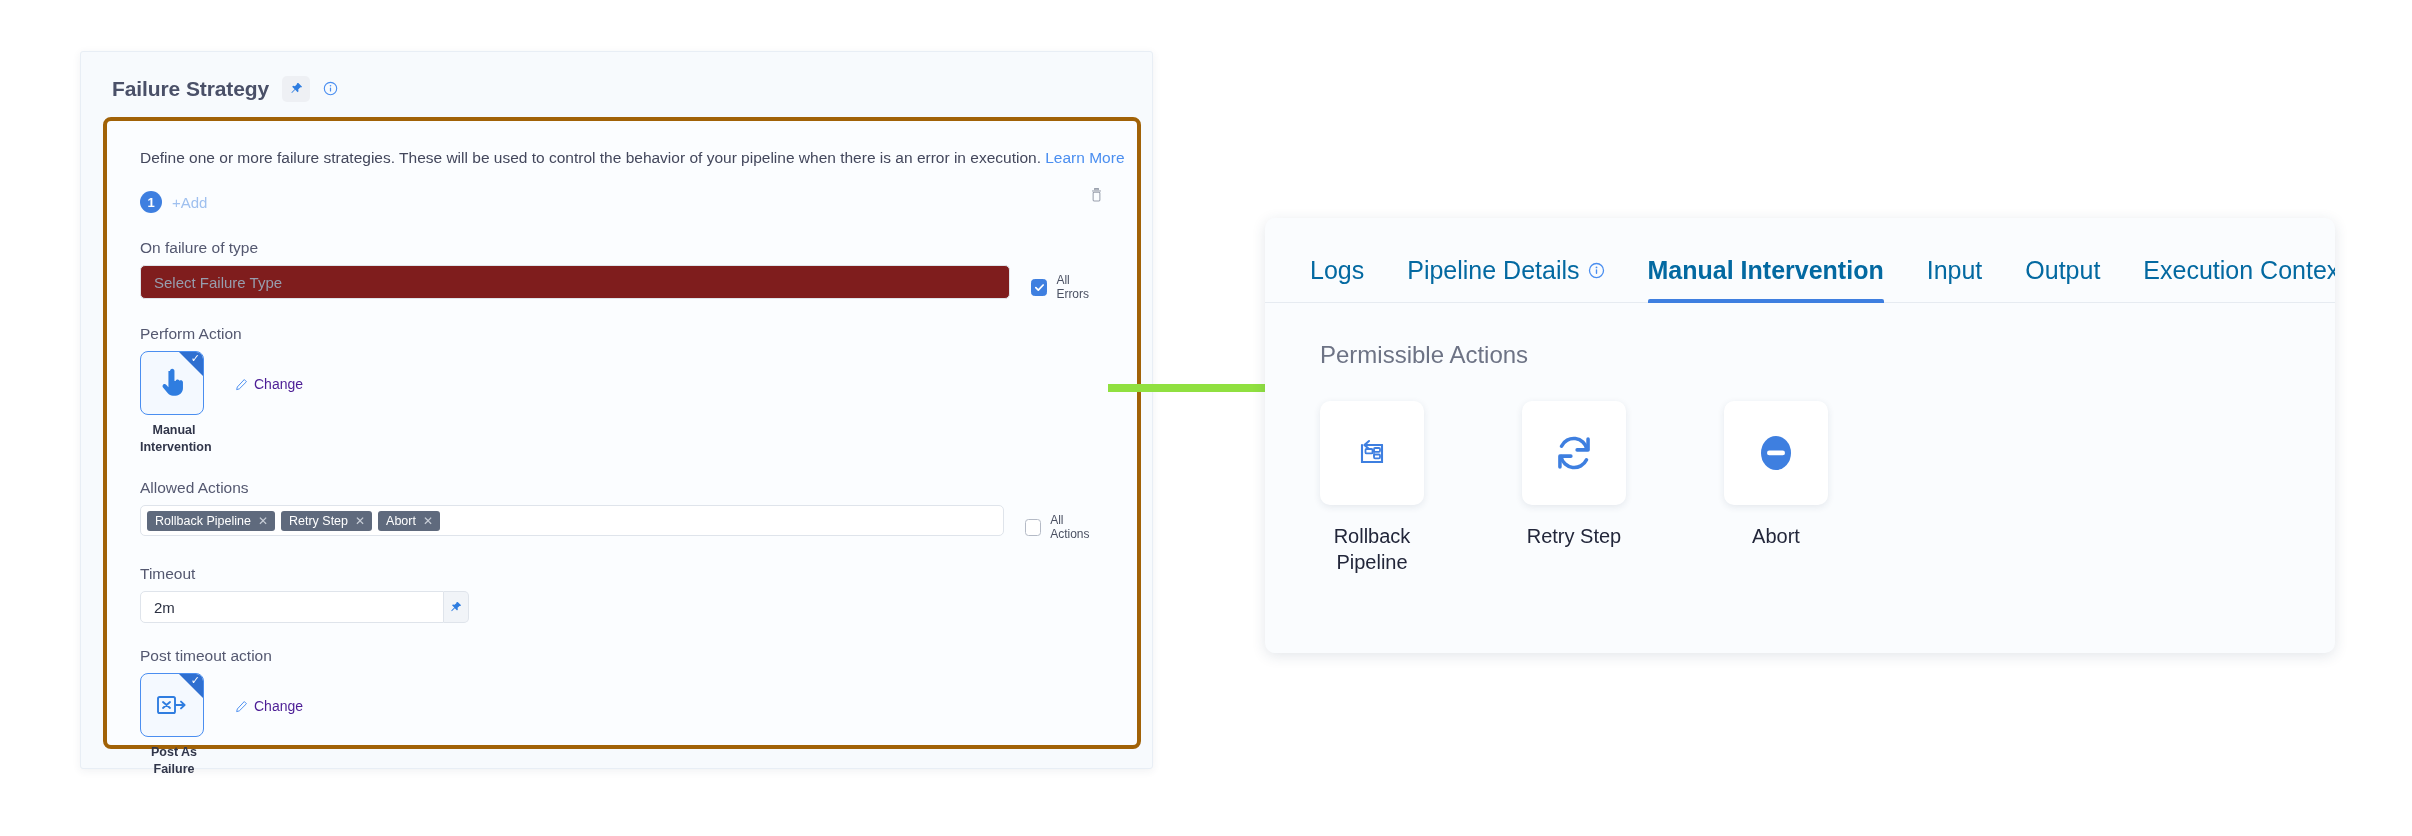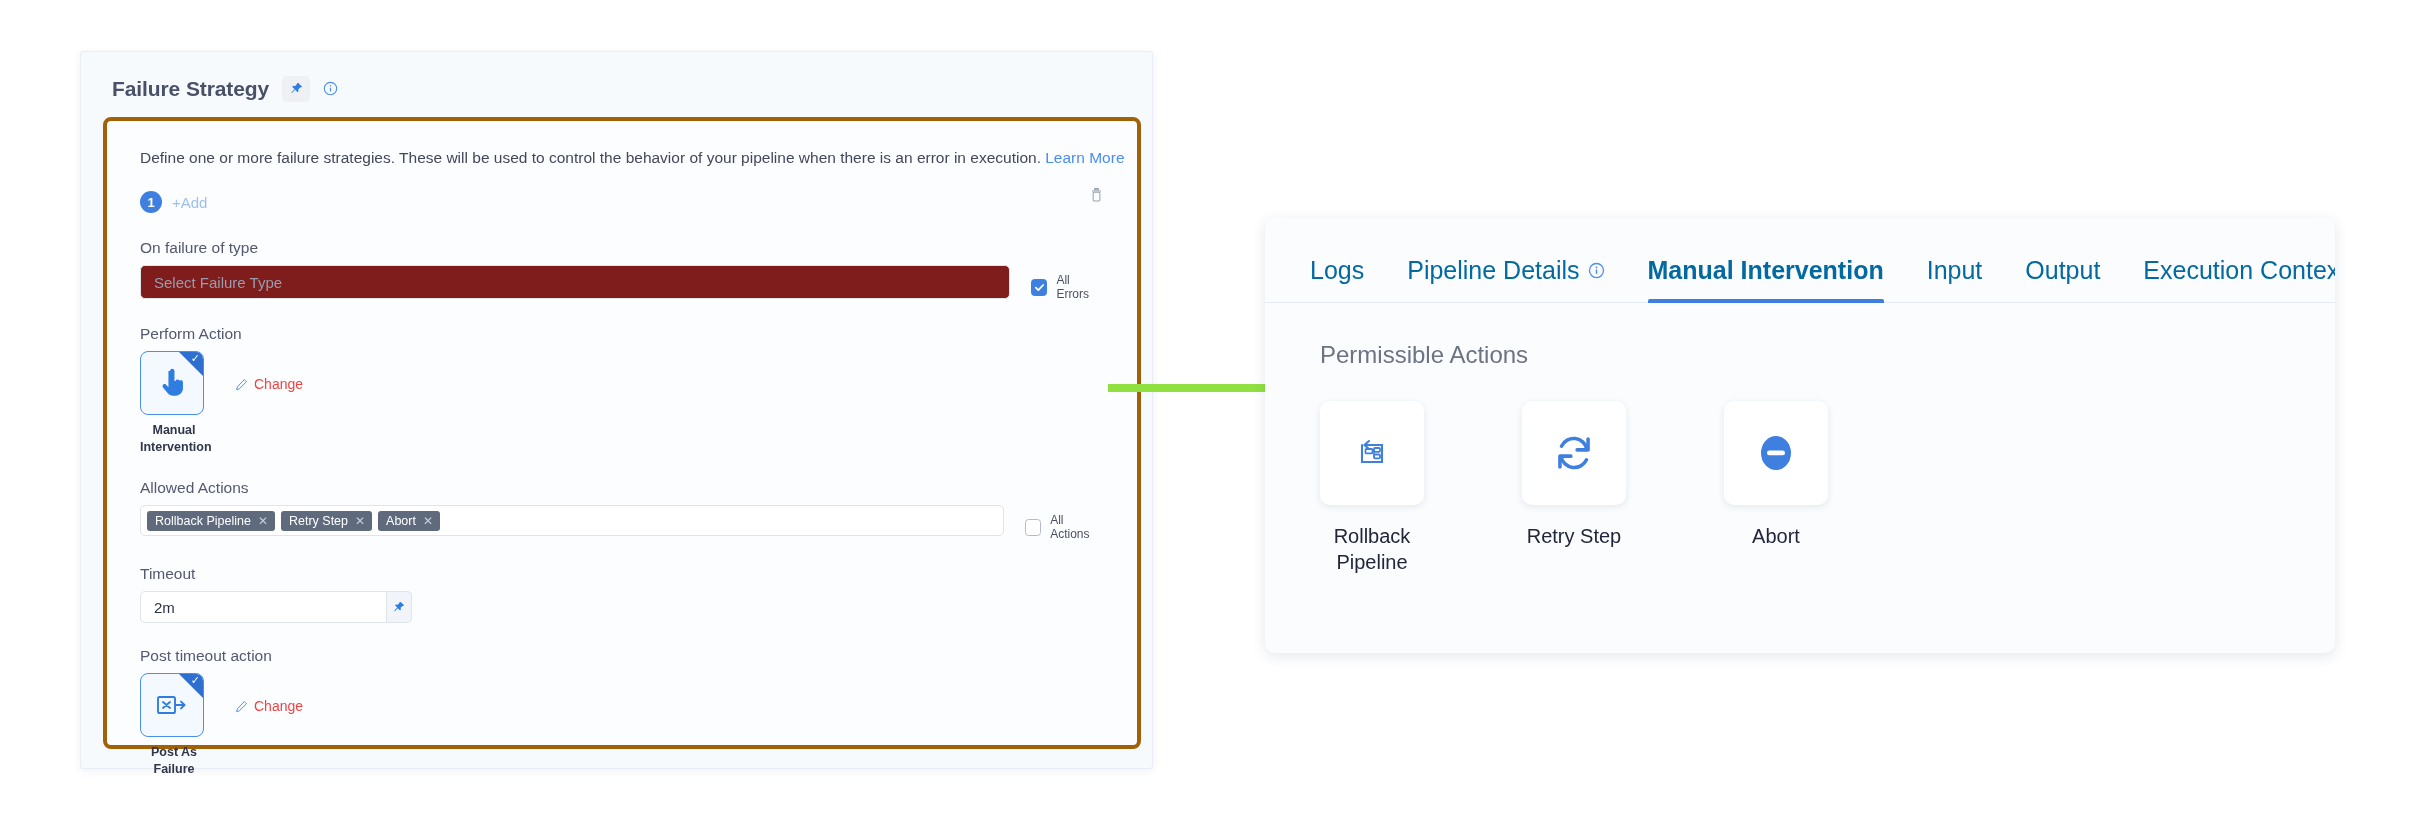--- a/index.html
+++ b/index.html
@@ -130,21 +130,21 @@
     color: #fff; font-size: 11px; line-height: 1;
   }
   .tile-label {
     margin-top: 7px;
     font-size: 12.5px; color: #31364a;
     text-align: center; line-height: 1.32;
     font-weight: 600;
   }
   .change-link {
     display: flex; align-items: center; gap: 6px;
-    font-size: 14px; color: #ef4444;
+    font-size: 14px; color: #4c1d95;
     margin-top: 25px; cursor: pointer;
   }
 
   
   .tag-field {
     width: 884px; height: 31px;
     background: #fff;
     border: 1px solid #dfe4eb;
     border-radius: 5px;
     display: flex; align-items: center;
@@ -156,21 +156,21 @@
     font-size: 12.5px;
     border-radius: 3px;
     padding: 3px 7px 3px 8px;
     cursor: default;
   }
   .tag-x { font-size: 12px; color: #c9cfd8; cursor: pointer; }
 
   
   .timeout-wrap { display: flex; align-items: center; }
   .timeout-in {
-    width: 247px; height: 32px;
+    width: 304px; height: 32px;
     background: #fff;
     border: 1px solid #dfe4eb;
     border-radius: 5px 0 0 5px;
     display: flex; align-items: center;
     padding-left: 13px;
     font-size: 15px; color: #2c3142;
   }
   .timeout-pin {
     width: 25px; height: 32px;
     background: #f1f4f8;

